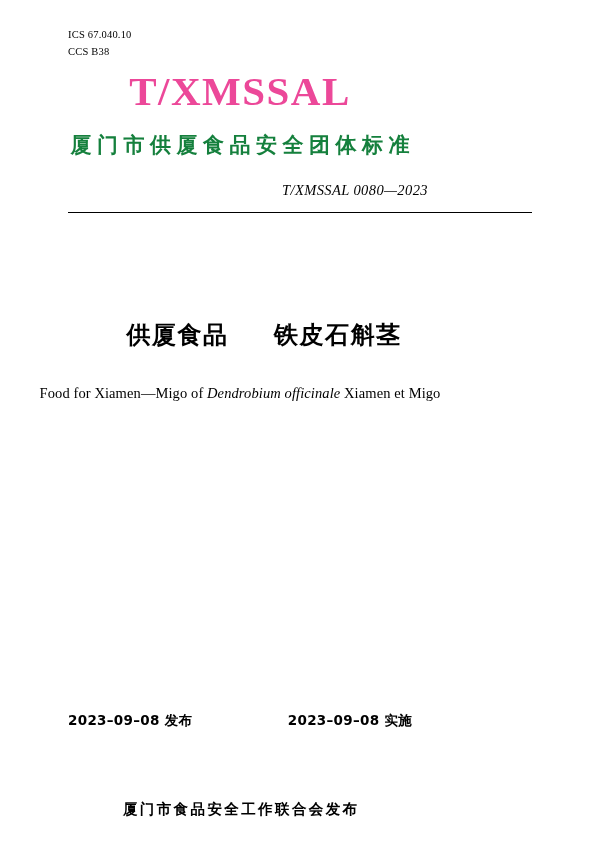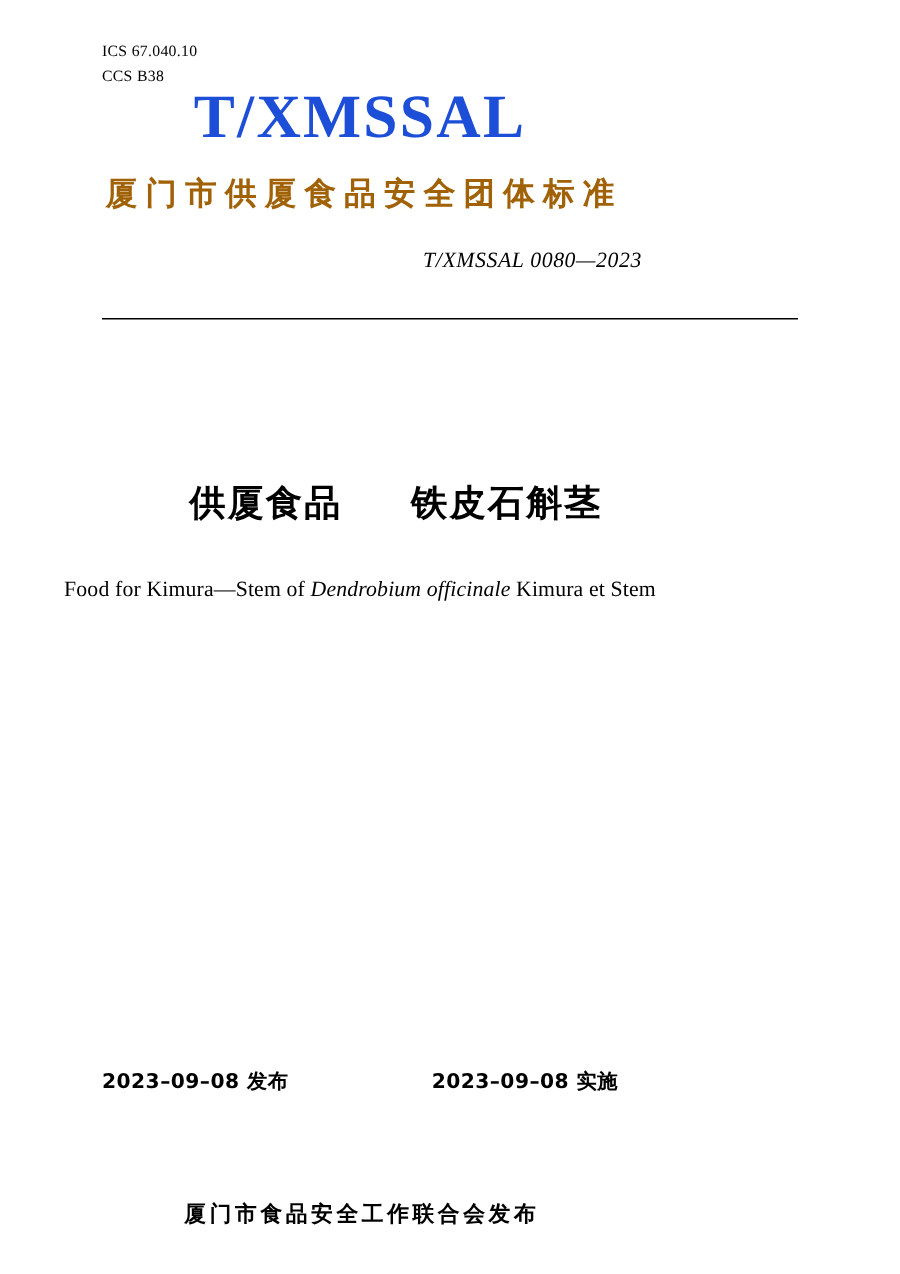--- a/index.html
+++ b/index.html
@@ -44,32 +44,32 @@
     right: 0;
     top: 52px;
     text-align: center;
   }
   .logo-text {
     font-family: "Liberation Serif", serif;
     font-weight: bold;
     font-size: 41px;
     letter-spacing: 1.5px;
     line-height: 48px;
-    color: #1d4ed8;
-    margin: 1px;
+    color: #ec4899;
+    margin: 15px;
   }
   .org-line {
     margin-top: 13px;
     font-family: "DejaVu Sans", sans-serif;
     font-weight: bold;
     font-size: 21px;
     letter-spacing: 5.5px;
     line-height: 30px;
     text-indent: 5.5px;
-    color: #a16207;
+    color: #15803d;
   }
   .std-number {
     margin-top: 22px;
     font-family: "Liberation Serif", serif;
     font-size: 14.5px;
     letter-spacing: 0.4px;
     color: #000;
     padding-left: 230px;
     font-style: italic;
   }
@@ -164,21 +164,21 @@
 
   <div class="rule"></div>
 
   <div class="title-block">
     <div class="title-cn">
       <span>供厦食品</span>
       <span class="gap"></span>
       <span>铁皮石斛茎</span>
     </div>
     <div class="title-en">
-      <span>Food for Kimura—Stem of </span><span class="ital">Dendrobium officinale</span><span> Kimura et Stem</span>
+      <span>Food for Xiamen—Migo of </span><span class="ital">Dendrobium officinale</span><span> Xiamen et Migo</span>
     </div>
   </div>
 
   <div class="dates">
     <div class="date-item">2023–09–08 发布</div>
     <div class="date-item">2023–09–08 实施</div>
   </div>
 
   <div class="publisher">厦门市食品安全工作联合会发布</div>
 

